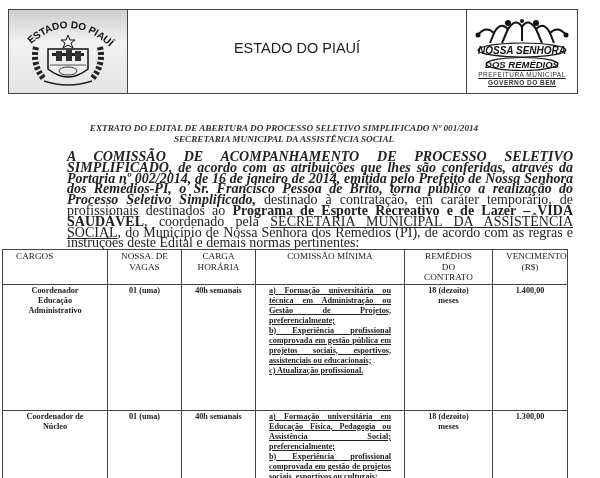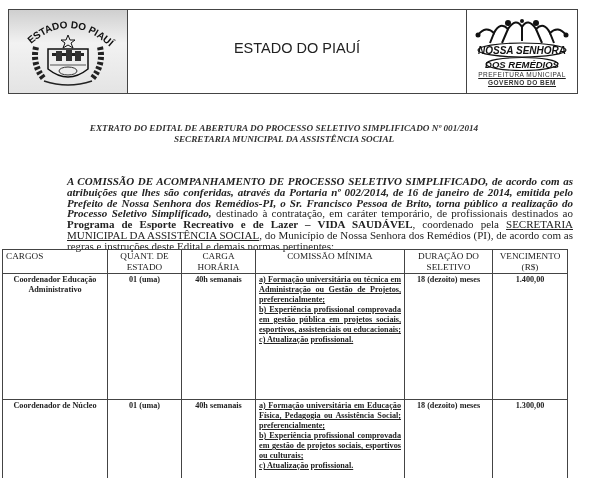--- a/index.html
+++ b/index.html
@@ -4,26 +4,26 @@
 <style>
   html, body { margin:0; padding:0; }
   body { width:600px; height:478px; overflow:hidden; background:#ffffff; position:relative; font-family:"Liberation Serif","DejaVu Serif",serif; color:#1a1a1a; }
   .header-box { position:absolute; left:8px; top:9px; width:570px; height:85px; border:1.5px solid #444; display:flex; box-sizing:border-box; }
   .logo-left { width:118px; border-right:1.5px solid #444; display:flex; align-items:center; justify-content:center; background:linear-gradient(#cfcfcf,#f2f2f2 40%,#e4e4e4); }
   .header-title { flex:1; display:flex; flex-direction:column; align-items:center; justify-content:center; font-family:"Liberation Sans","DejaVu Sans",sans-serif; font-size:14.5px; line-height:17px; text-align:center; color:#222; padding-bottom:6px; }
   .logo-right { width:110px; border-left:1.5px solid #444; display:flex; flex-direction:column; align-items:center; justify-content:center;text-decoration:underline; }
   .logo-right .small { font-family:"Liberation Sans","DejaVu Sans",sans-serif; font-size:6.5px; letter-spacing:0.5px; line-height:8px; color:#333; }
   .logo-right .bold { font-weight:bold; }
   .extrato { position:absolute; left:8px; top:123px; width:552px; text-align:center; font-style:italic; font-weight:bold; font-size:9.2px; line-height:10.5px; color:#333; font-family:"Liberation Serif","DejaVu Serif",serif; }
-  .intro { position:absolute; left:67px; top:176px; width:506px; font-size:11px; line-height:10.8px; text-align:justify; color:#222; }
+  .intro { position:absolute; left:67px; top:152px; width:506px; font-size:14px; line-height:10.8px; text-align:justify; color:#222; }
   .intro .it { font-style:italic; font-weight:bold; }
   .intro .b { font-weight:bold; }
   .intro .u { text-decoration:underline; }
   table.cargos { position:absolute; left:2px; top:249px; width:565px; border-collapse:collapse; table-layout:fixed; font-size:8.2px; line-height:10px; color:#222; }
-  table.cargos th, table.cargos td { border:1.5px solid #444; vertical-align:top; padding:1px 3px; font-weight:bold; }
+  table.cargos th, table.cargos td { border:1.5px solid #444; vertical-align:top; padding:1px 13px; font-weight:bold; }
   table.cargos th { font-weight:normal; font-size:9.2px; line-height:10.5px; text-align:center; color:#222; }
   table.cargos th.left { text-align:left; }
   td.center { text-align:center; }
   td.req { text-align:justify;text-decoration:underline; }
   .req-line { display:block; }
 </style>
 </head>
 <body>
 
 <div class="header-box">
@@ -84,24 +84,24 @@
       <col style="width:105px">
       <col style="width:74px">
       <col style="width:74px">
       <col style="width:149px">
       <col style="width:88px">
       <col style="width:75px">
     </colgroup>
   <thead>
     <tr>
       <th class="left">CARGOS</th>
-      <th>QUANT. DE ESTADO</th>
+      <th>NOSSA. DE VAGAS</th>
       <th>CARGA HORÁRIA</th>
       <th>COMISSÃO MÍNIMA</th>
-      <th>DURAÇÃO DO SELETIVO</th>
+      <th>REMÉDIOS DO CONTRATO</th>
       <th>VENCIMENTO (R$)</th>
     </tr>
   </thead>
   <tbody>
     <tr style="height:126px">
       <td class="center">Coordenador Educação Administrativo</td>
       <td class="center">01 (uma)</td>
       <td class="center">40h semanais</td>
       <td class="req">
         <span class="req-line">a) Formação universitária ou técnica em Administração ou Gestão de Projetos, preferencialmente;</span>

